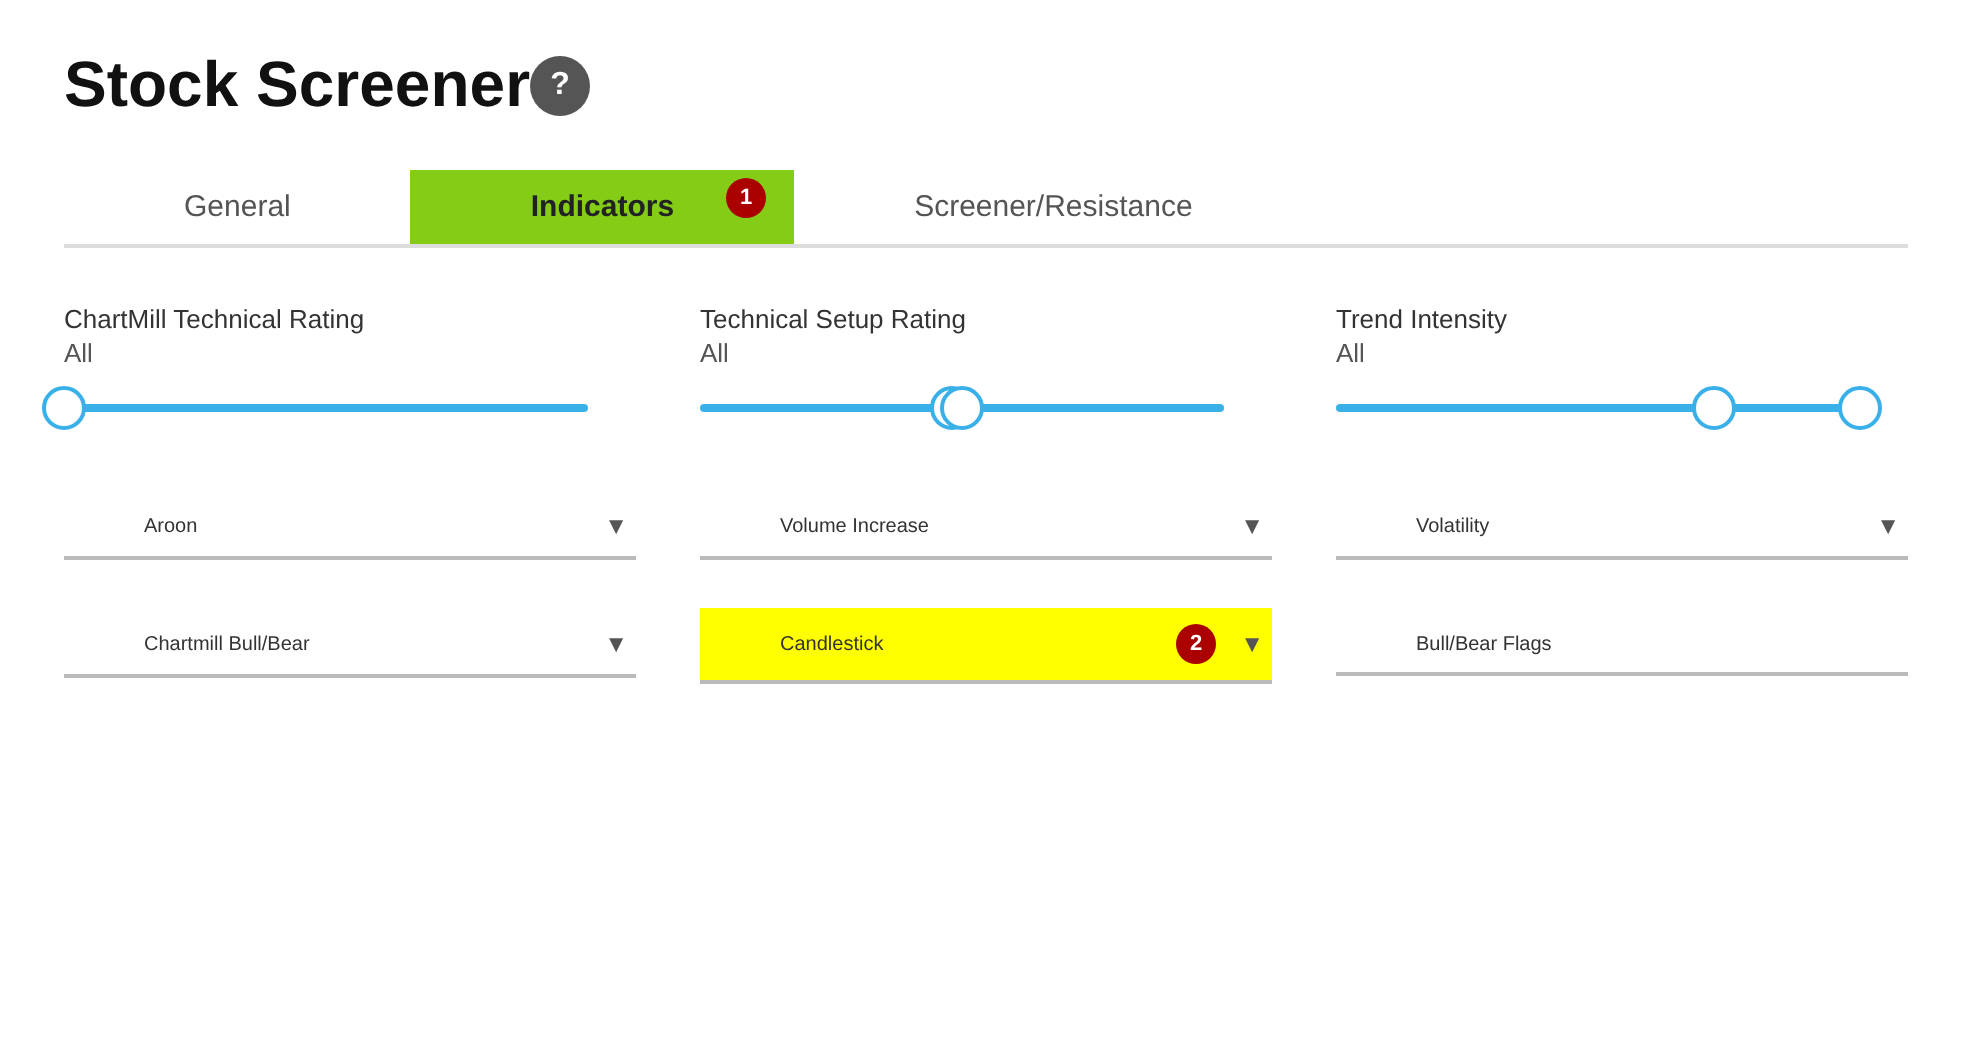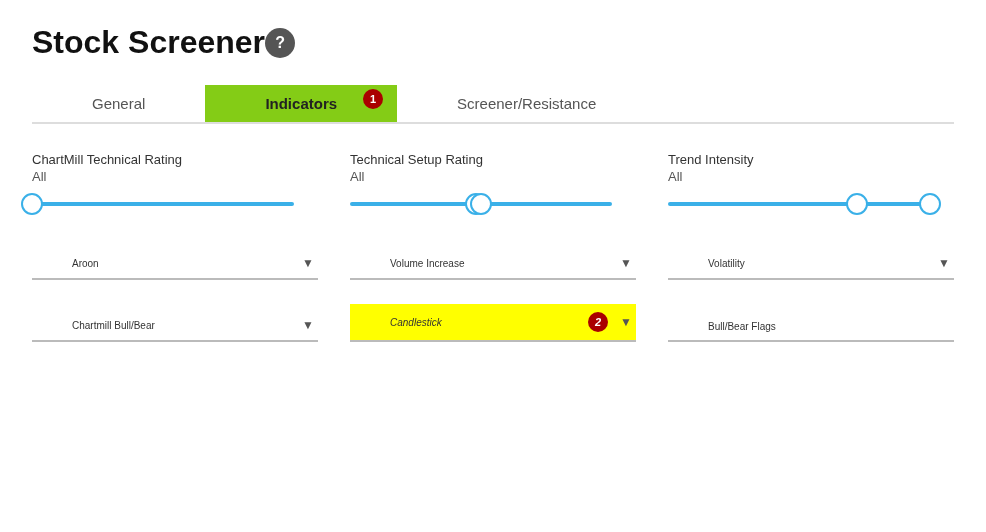--- a/index.html
+++ b/index.html
@@ -120,21 +120,20 @@
       position: relative;
       border-bottom: 2px solid #bbb;
       display: flex;
       align-items: center;
       padding: 8px 4px;
       cursor: pointer;
     }
     .dropdown-wrapper.highlighted {
       background: #ffff00;
       border-bottom: 2px solid #bbb;
-      font-style: italic;
     }
     .dropdown-text {
       flex: 1;
       font-size: 10px;
       color: #333;
       margin-left: 36px;
     }
     .dropdown-arrow {
       color: #555;
       font-size: 12px;
@@ -150,21 +149,21 @@
       display: flex;
       align-items: center;
       justify-content: center;
       font-weight: bold;
       margin-right: 4px;
     }
 
     
     .row {
       display: flex;
-      align-items: flex-end;
+      align-items: center;
       gap: 0;
     }
     .col {
       flex: 1;
     }
     .col-spacer {
       width: 32px;
       flex-shrink: 0;
     }
   </style>

